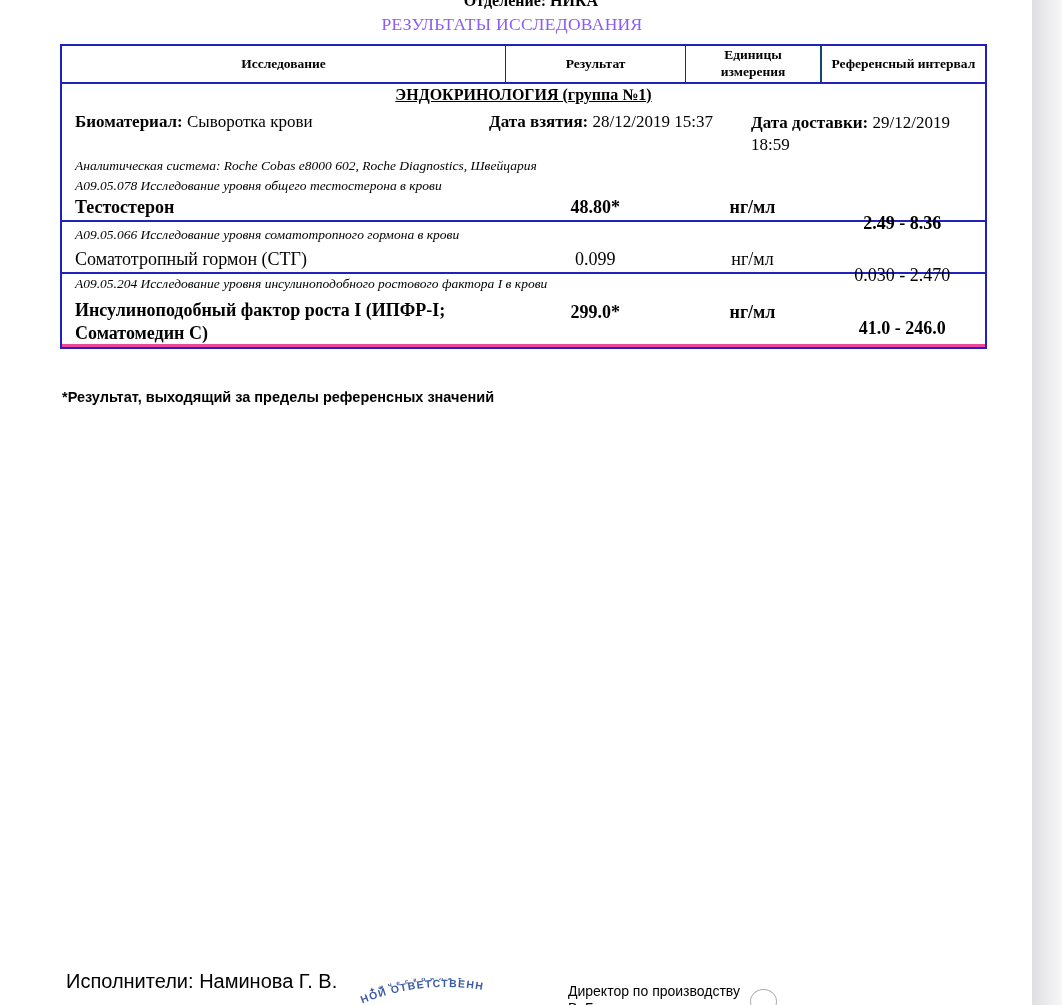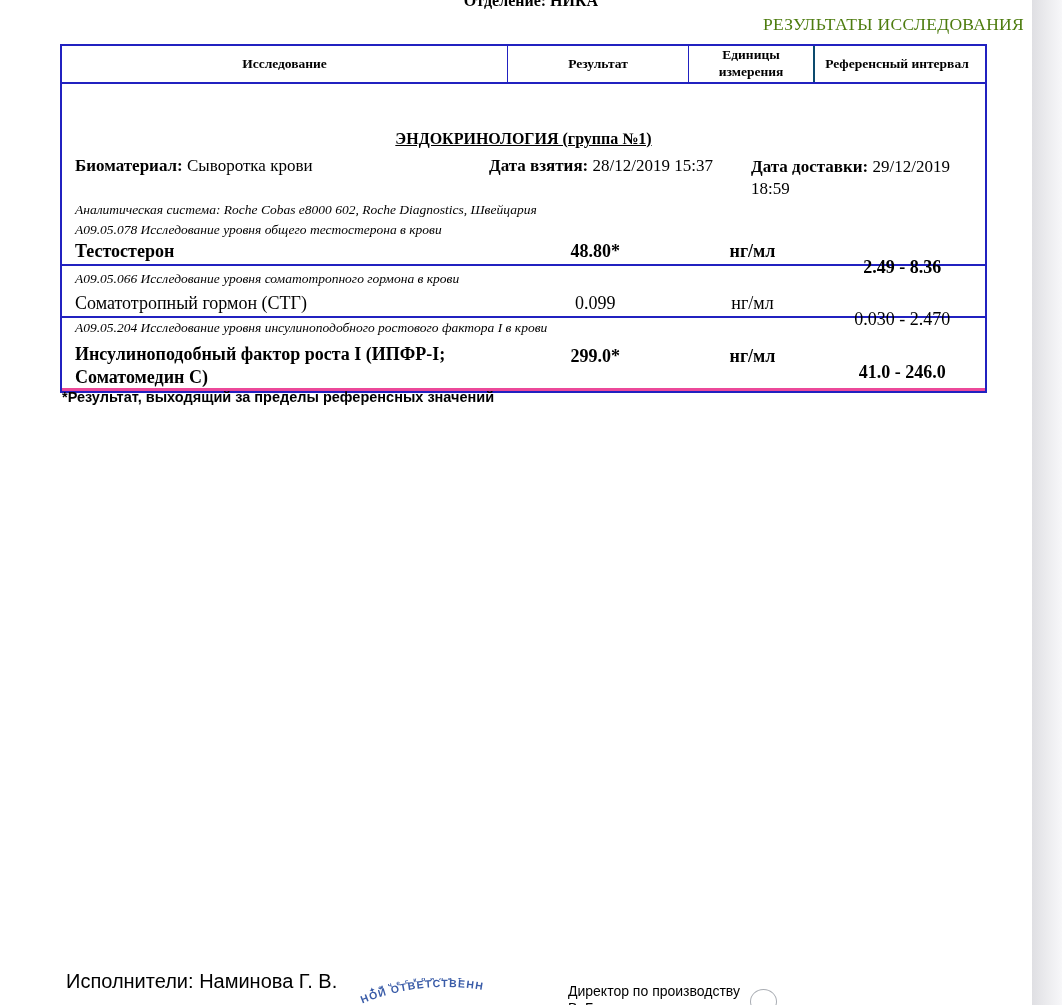--- a/index.html
+++ b/index.html
@@ -15,23 +15,23 @@
   #report-title{position:absolute;left:0;top:14px;width:1024px;text-align:center;
         font-size:17.5px;letter-spacing:0.3px;}
   
   #results-table{position:absolute;left:60px;top:44px;width:927px;box-sizing:border-box;
         border:2px solid #2121c0;}
   .hdr-row{display:flex;height:38px;border-bottom:2px solid #2121c0;box-sizing:border-box;}
   .hdr-cell{display:flex;align-items:center;justify-content:center;text-align:center;
         font-weight:bold;font-size:13.5px;box-sizing:border-box;line-height:1.25;}
   .hc1{width:445px;}
   .hc2{width:181px;border-left:1px solid #2121c0;}
-  .hc3{width:125px;border-left:1px solid #2121c0;padding:0 8px;}
+  .hc3{width:135px;border-left:1px solid #2121c0;padding:0 8px;}
   .hc4{width:166px;border-left:2px solid #0c4a6e;}
-  .section-row{height:22px;display:flex;align-items:center;justify-content:center;margin-top:44px;}
+  .section-row{height:22px;display:flex;align-items:center;justify-content:center;}
   .section-title{font-weight:bold;font-size:16px;text-decoration:underline;}
   .bio-row{position:relative;height:50px;font-size:17px;}
   .bio-left{position:absolute;left:13px;top:6px;}
   .lbl{font-weight:bold;}
   .date-taken{position:absolute;left:427px;top:6px;width:260px;}
   .date-delivered{position:absolute;left:689px;top:6px;width:215px;line-height:22px;}
   .note-line{font-style:italic;font-size:13.5px;padding-left:13px;display:flex;align-items:center;}
   .nl1{height:20px;}
   .nl2{height:20px;}
   .nl3{height:24px;padding-top:2px;box-sizing:border-box;}
@@ -61,21 +61,21 @@
   #sig-circle{position:absolute;left:750px;top:989px;width:25px;height:23px;
         border:1.3px solid #a9adb3;border-radius:50%;}
 </style>
 </head>
 <body>
 
 <div id="page">
 
   <div id="dept">Отделение: НИКА</div>
 
-  <div id="report-title" style="color:#4d7c0f;text-align:right;">РЕЗУЛЬТАТЫ ИССЛЕДОВАНИЯ</div>
+  <div id="report-title" style="color:#8b5cf6;">РЕЗУЛЬТАТЫ ИССЛЕДОВАНИЯ</div>
 
   <div id="results-table">
 
     <div class="hdr-row">
       <div class="hdr-cell hc1">Исследование</div>
       <div class="hdr-cell hc2">Результат</div>
       <div class="hdr-cell hc3">Единицы измерения</div>
       <div class="hdr-cell hc4">Референсный интервал</div>
     </div>
 

